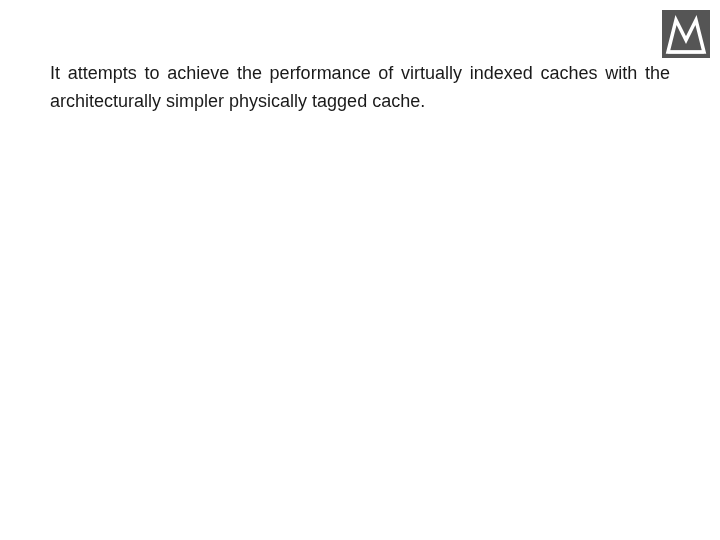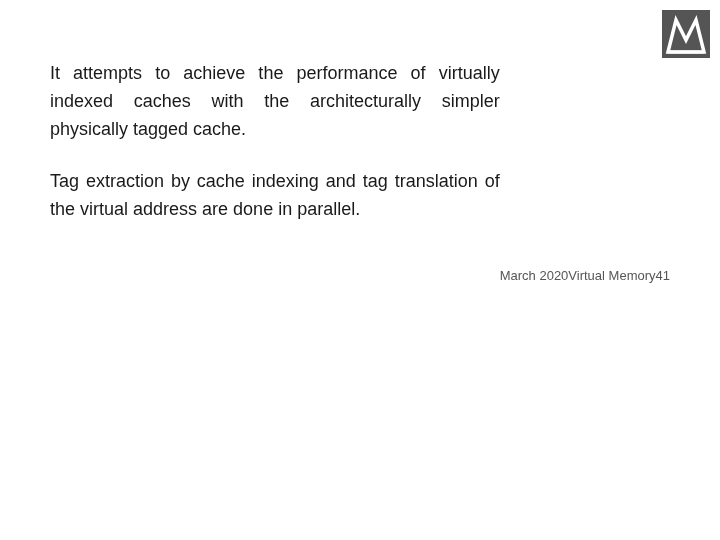--- a/index.html
+++ b/index.html
@@ -17,21 +17,21 @@
       position: relative;
     }
 
     .slide-container {
       width: 720px;
       height: 540px;
       background: #ffffff;
       position: relative;
       padding: 30px 50px 30px 50px;
       display: flex;
-      flex-direction: row;
+      flex-direction: column;
     }
 
     .content-area {
       flex: 1;
       display: flex;
       flex-direction: column;
       gap: 24px;
       padding-top: 30px;
     }
 
@@ -79,24 +79,18 @@
 
       <polygon points="6,42 14,10 24,30 34,10 42,42" fill="none" stroke="white" stroke-width="3.5"></polygon>
       <line x1="6" y1="42" x2="42" y2="42" stroke="white" stroke-width="3"></line>
     </svg>
   </div>
 
   <div class="content-area">
 
     <p class="paragraph">It attempts to achieve the performance of virtually indexed caches with the architecturally simpler physically tagged cache.</p>
 
-    <p class="paragraph">Tag extraction by cache indexing and tag translation of the virtual address are done in parallel.</p>
 
 
   </div>
 
-  <div class="footer">
-    <span class="footer-text">March 2020</span>
-    <span class="footer-text">Virtual Memory</span>
-    <span class="footer-text">41</span>
-  </div>
 
 </div>
 
 </body></html>

